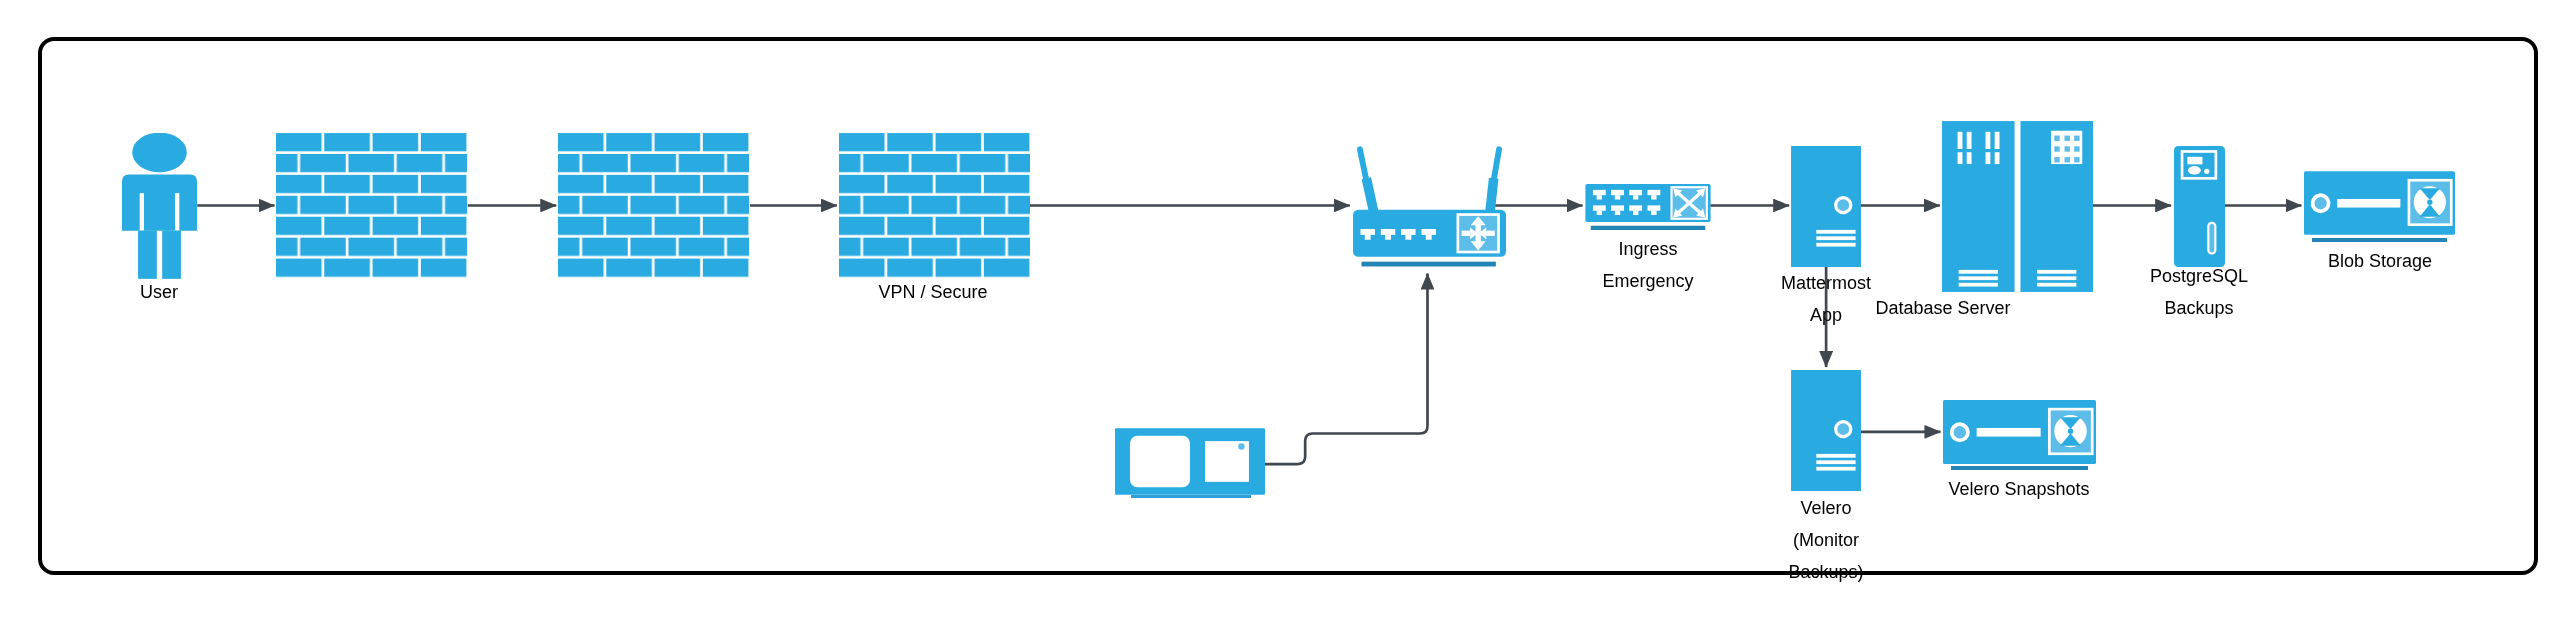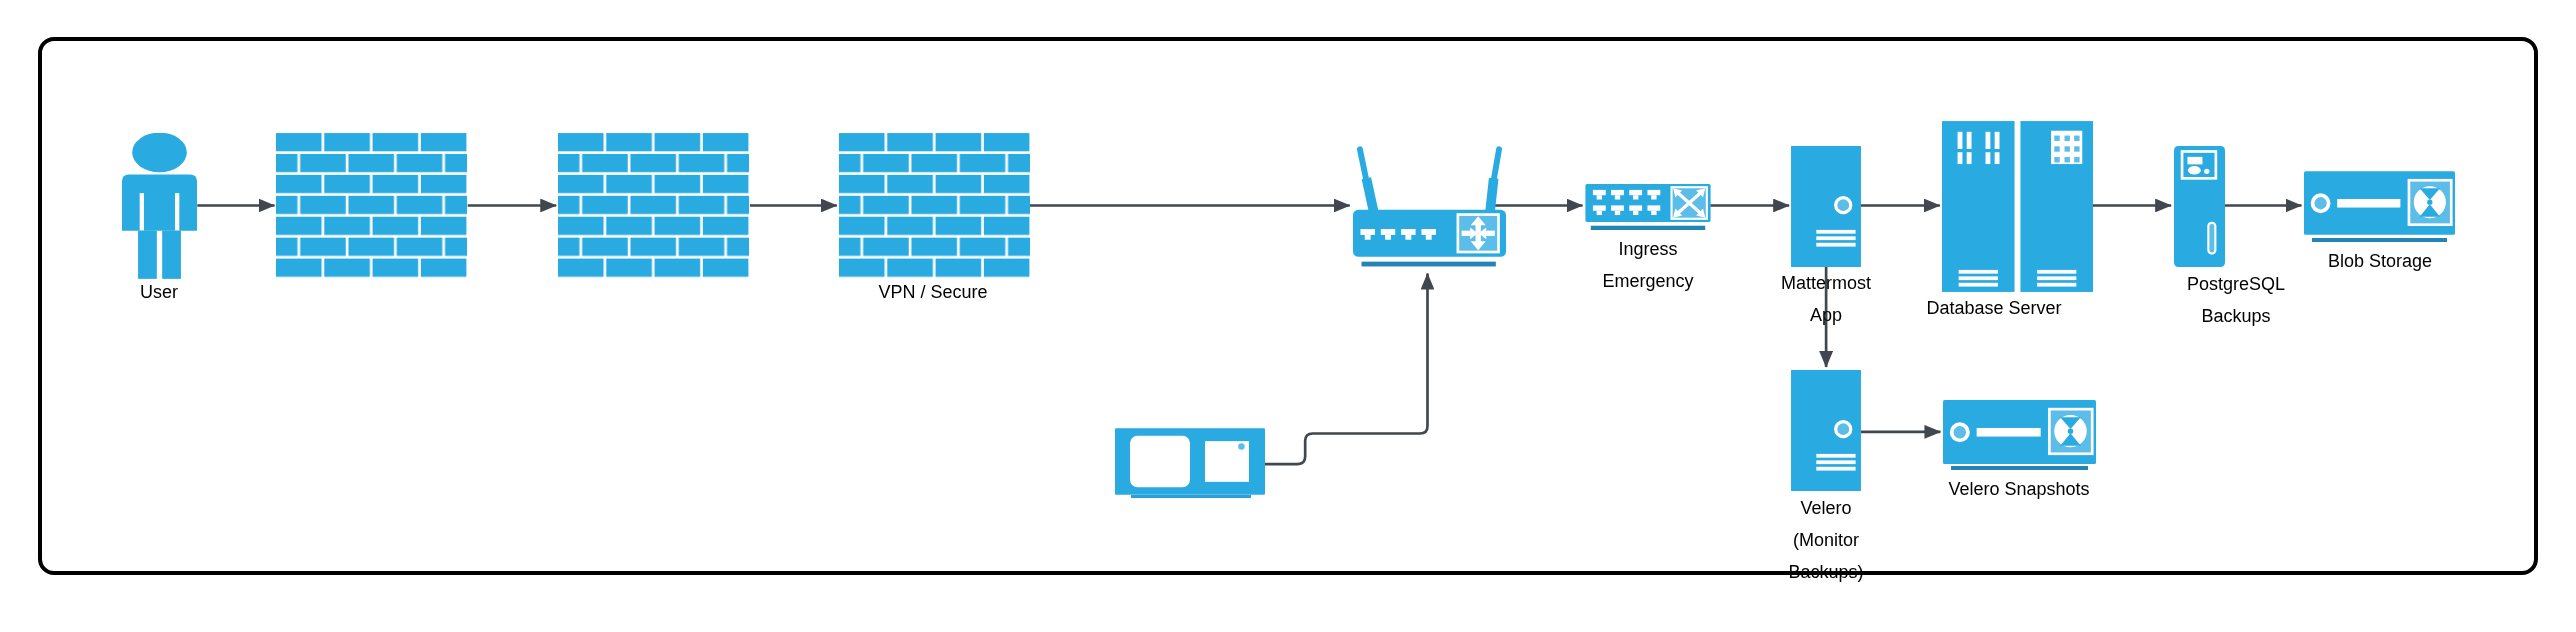--- a/index.html
+++ b/index.html
@@ -273,24 +273,24 @@
     <div>VPN / Secure</div>
   </div>
   <div class="label" style="left:1648px;top:233px;">
     <div>Ingress</div>
     <div>Emergency</div>
   </div>
   <div class="label" style="left:1826px;top:267px;">
     <div>Mattermost</div>
     <div>App</div>
   </div>
-  <div class="label" style="left:1994px;top:292px;">
+  <div class="label" style="left:1943px;top:292px;">
     <div>Database Server</div>
   </div>
-  <div class="label" style="left:2199px;top:268px;margin-left:37px;">
+  <div class="label" style="left:2199px;top:260px;">
     <div>PostgreSQL</div>
     <div>Backups</div>
   </div>
   <div class="label" style="left:2380px;top:245px;text-align:right;">
     <div>Blob Storage</div>
   </div>
   <div class="label" style="left:1826px;top:492px;">
     <div>Velero</div>
     <div>(Monitor</div>
     <div>Backups)</div>

